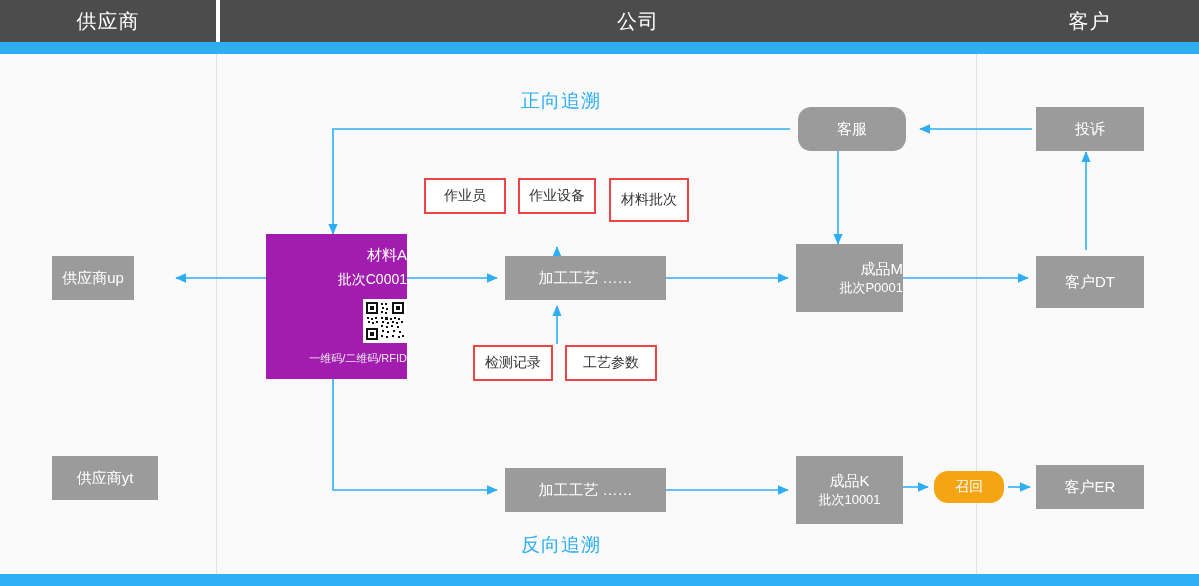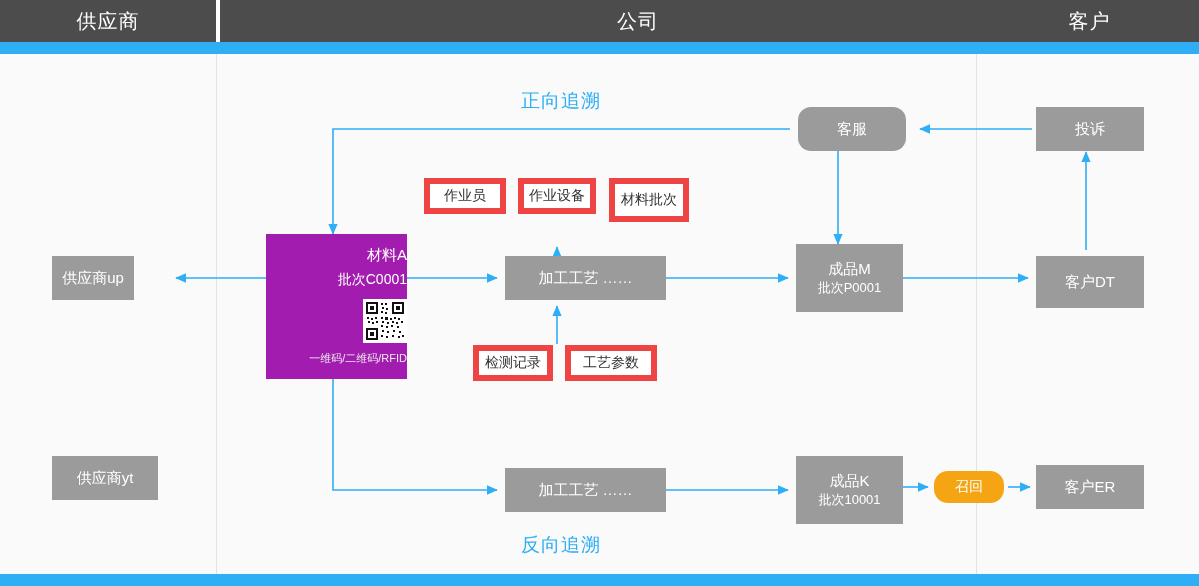--- a/index.html
+++ b/index.html
@@ -81,21 +81,21 @@
     justify-content: center;
     box-sizing: border-box;
     line-height: 1.35;
   }
   .node .t1 { font-size: 15px; }
   .node .t2 { font-size: 13px; }
 
   .wbox {
     position: absolute;
     background: #ffffff;
-    border: 6px solid #ef4444;
+    border: 2px solid #ef4444;
     color: #333333;
     font-size: 14px;
     display: flex;
     align-items: center;
     justify-content: center;
     box-sizing: border-box;
   }
   .pill {
     position: absolute;
     background: #f5a414;
@@ -302,21 +302,21 @@
       <span>工艺参数</span>
     </div>
 
     <div class="node" style="left:505px; top:202px; width:161px; height:44px;">
       <span class="t1">加工工艺  ……</span>
     </div>
     <div class="node" style="left:505px; top:414px; width:161px; height:44px;">
       <span class="t1">加工工艺  ……</span>
     </div>
 
-    <div class="node" style="left:796px; top:190px; width:107px; height:68px;">
+    <div class="node" style="left:796px; top:190px; width:107px; height:68px;align-items:flex-end;">
       <span class="t1">成品M</span>
       <span class="t2">批次P0001</span>
     </div>
     <div class="node" style="left:796px; top:402px; width:107px; height:68px;">
       <span class="t1">成品K</span>
       <span class="t2">批次10001</span>
     </div>
 
     <div class="node" style="left:798px; top:53px; width:108px; height:44px;border-radius:13px;">
       <span class="t1">客服</span>

